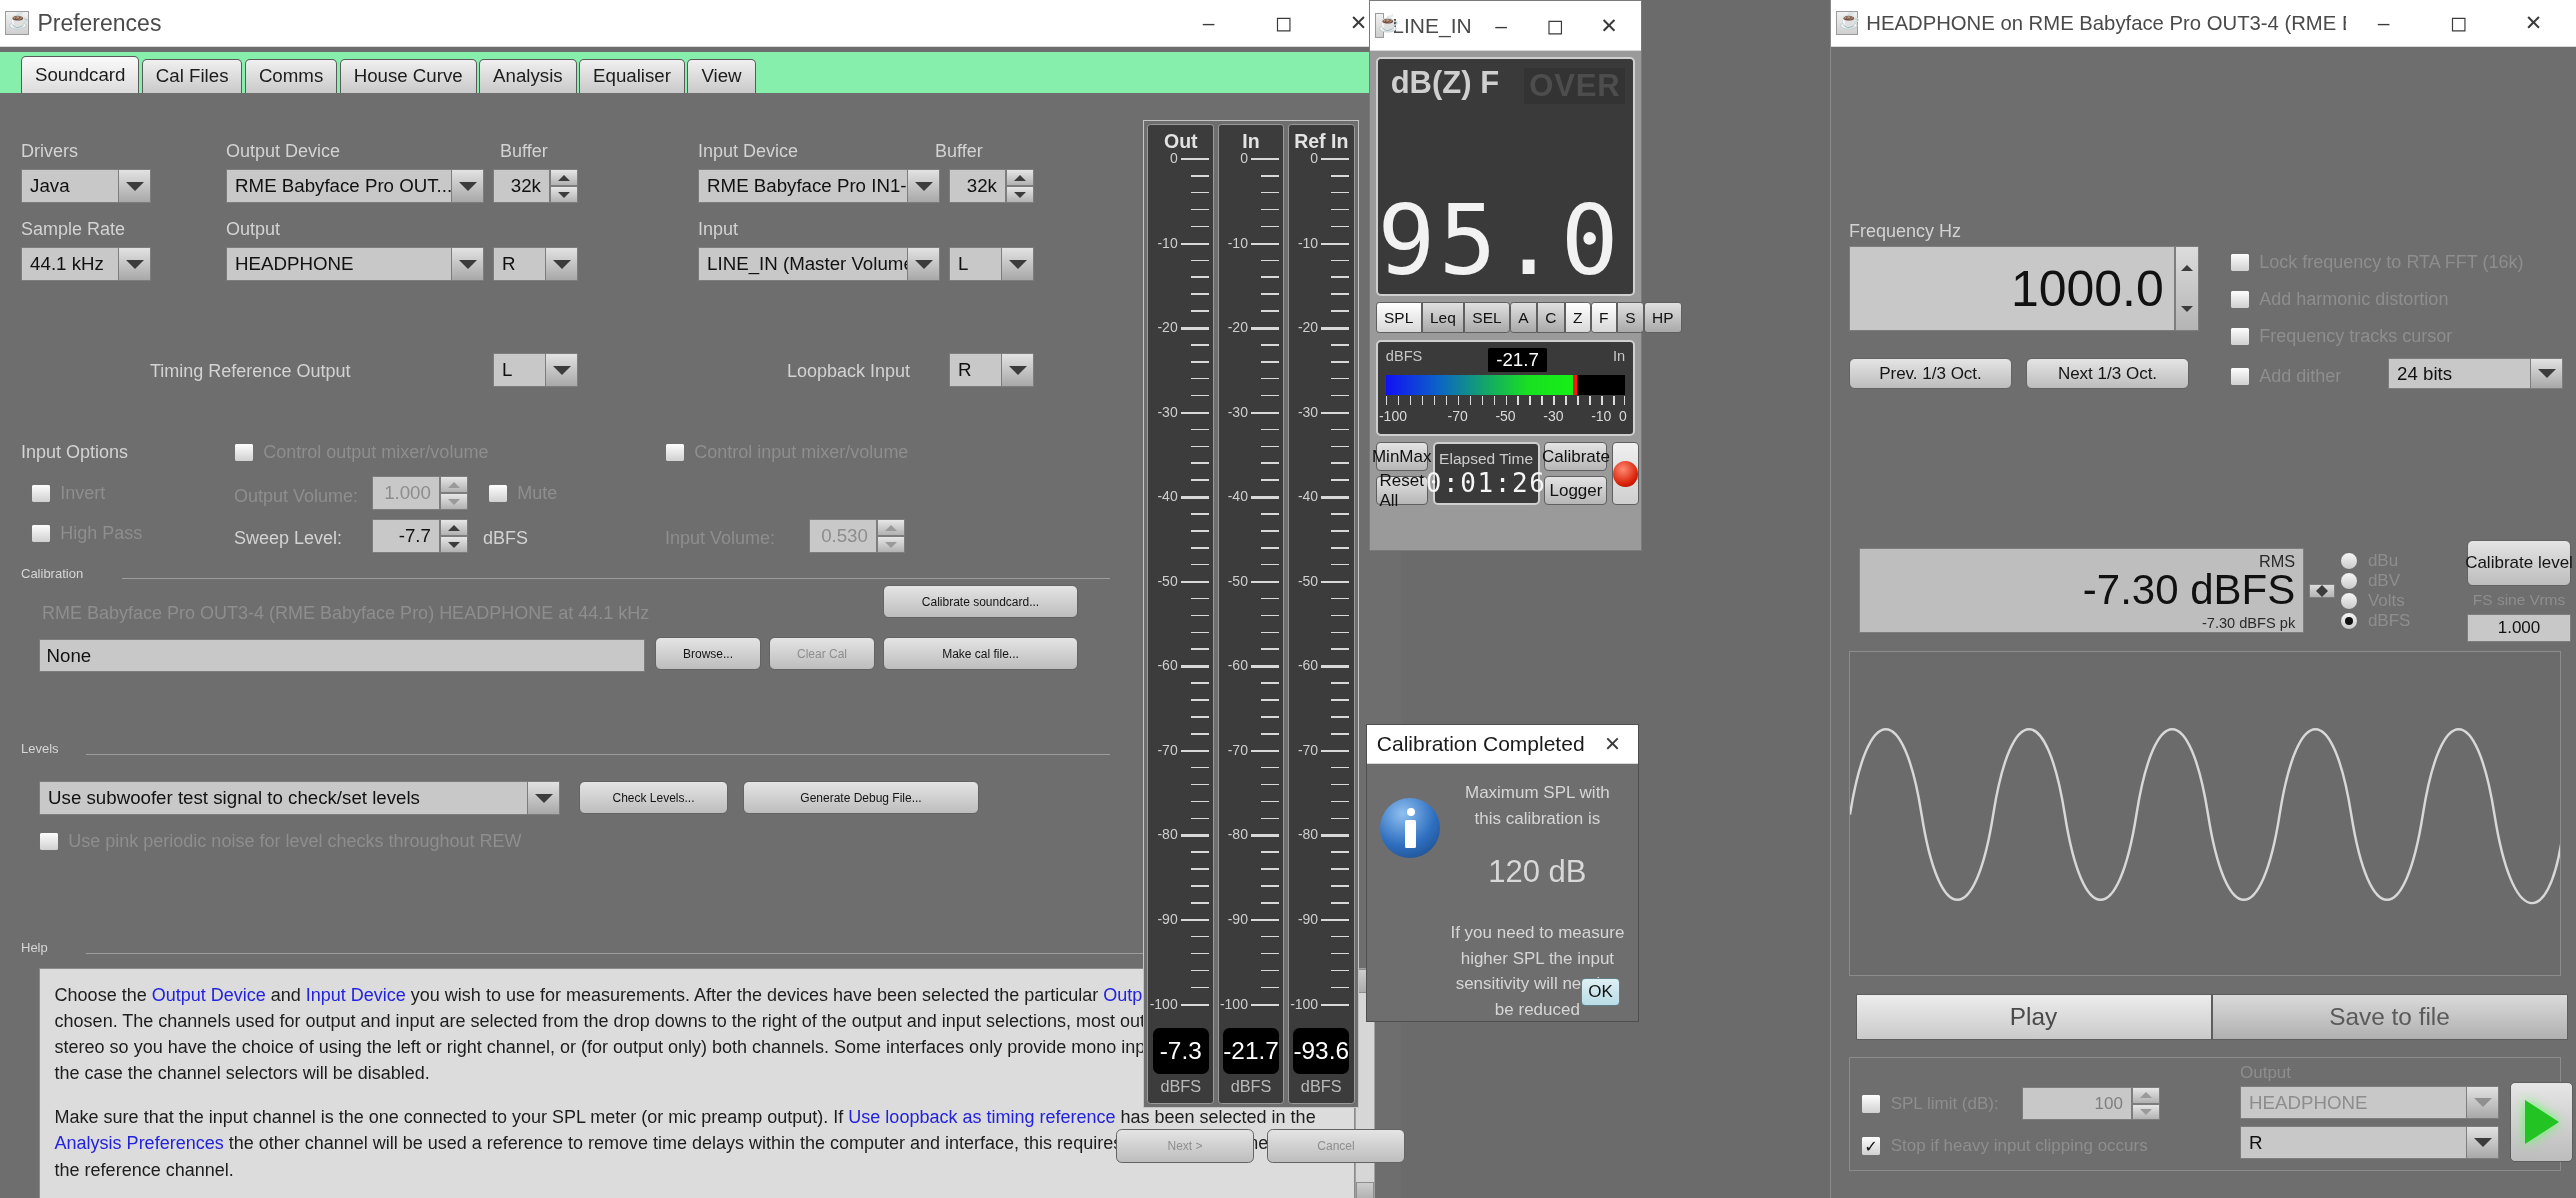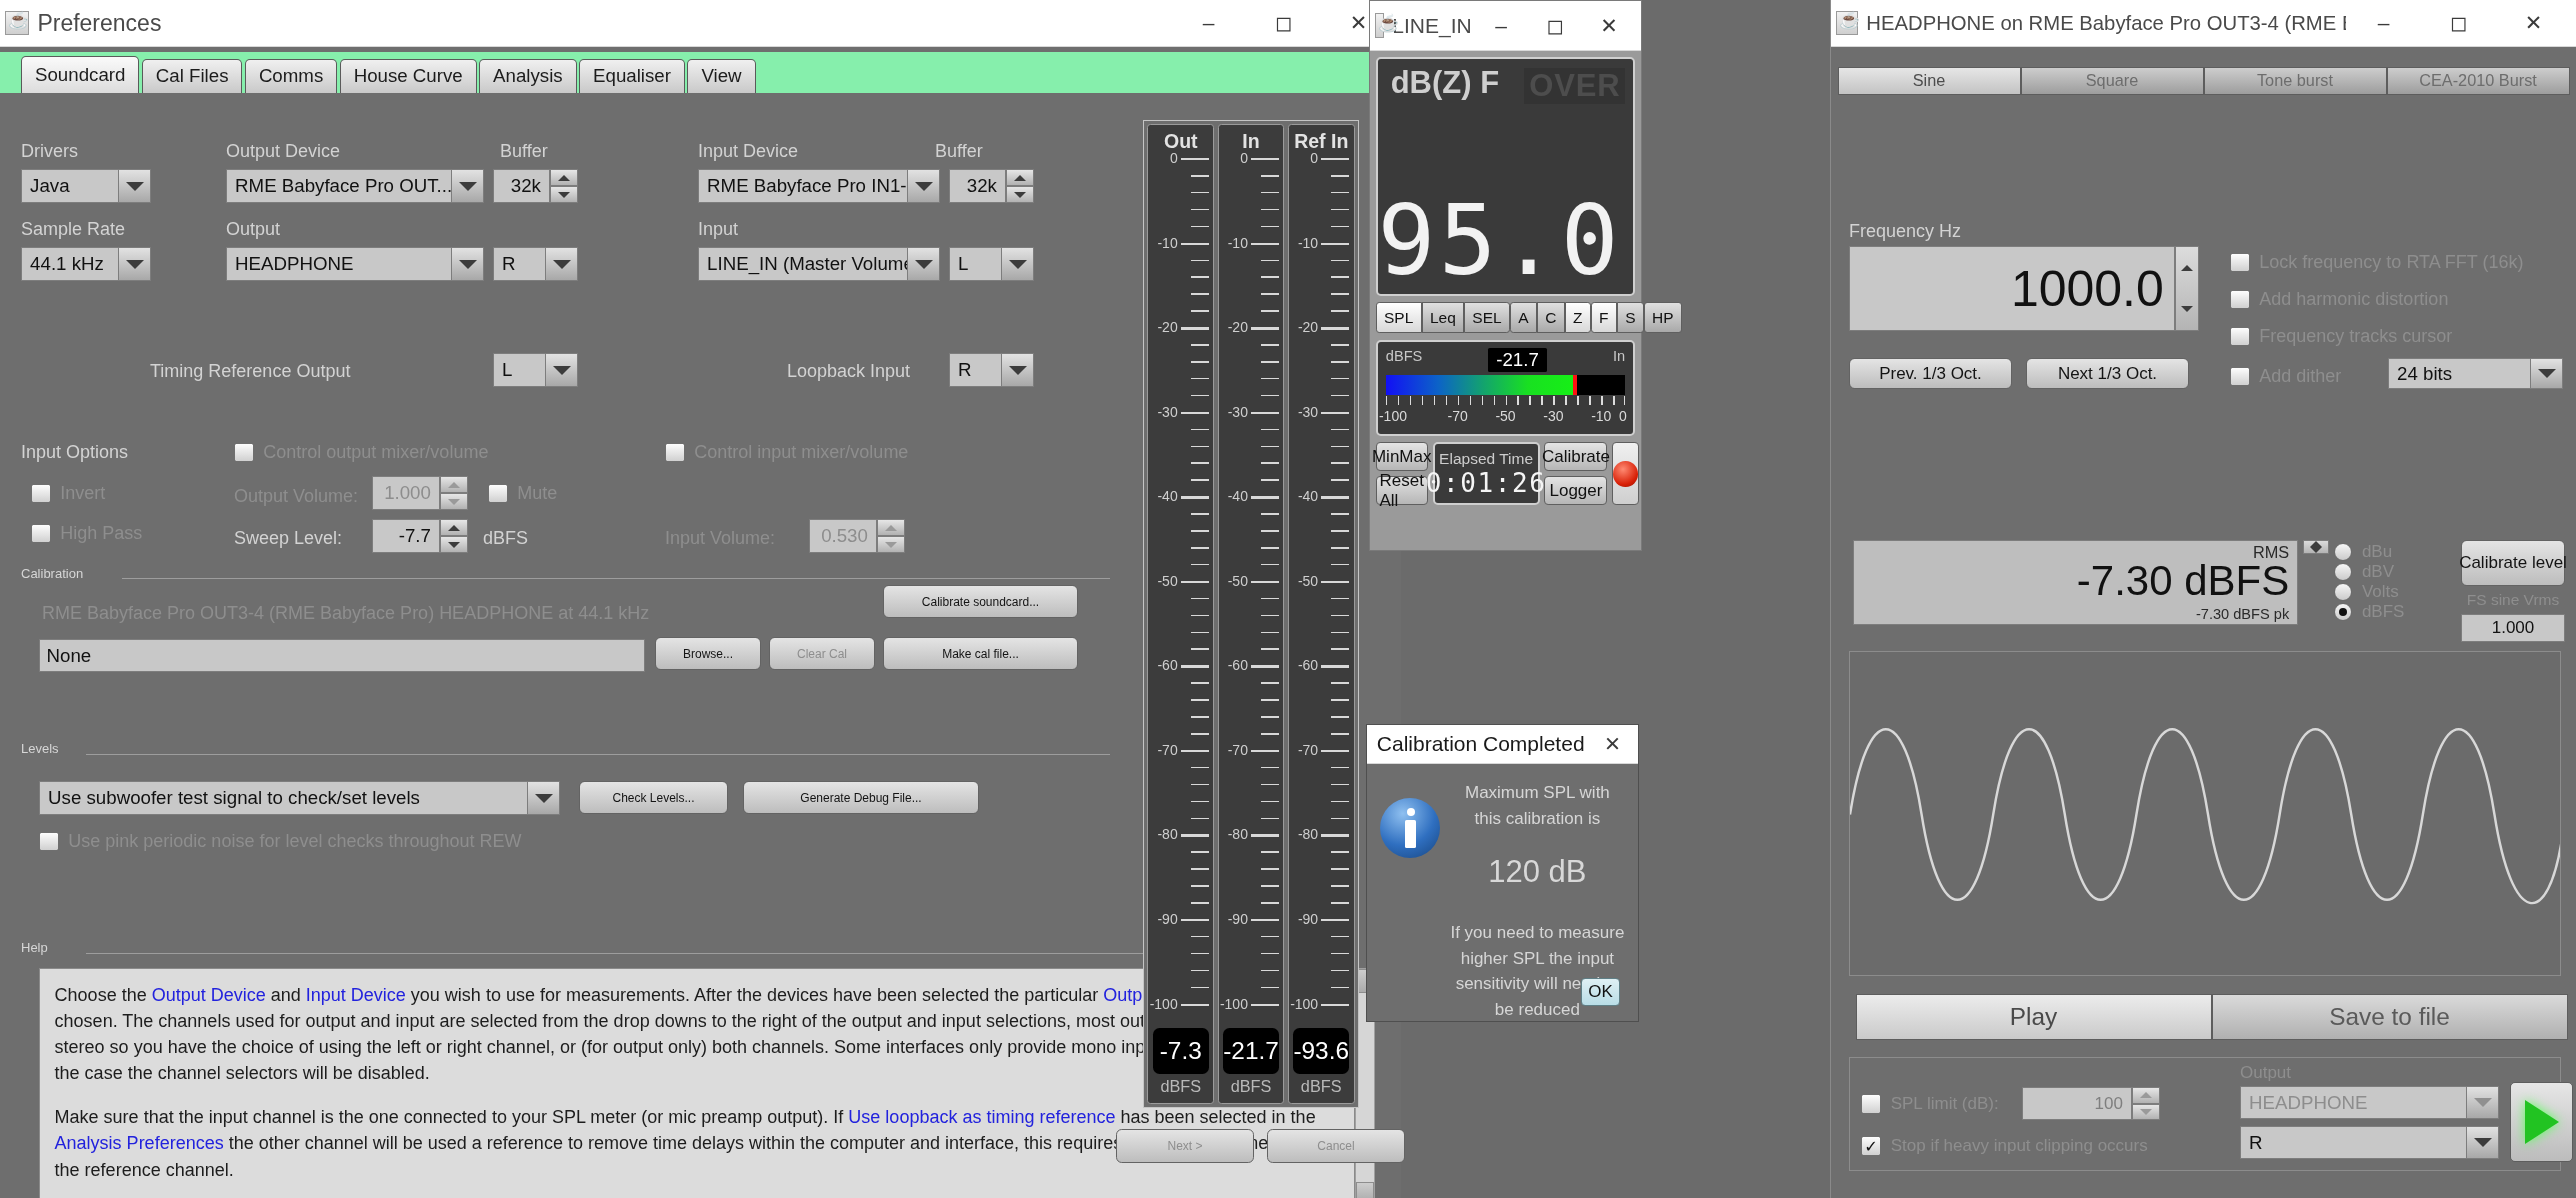--- a/index.html
+++ b/index.html
@@ -830,34 +830,20 @@
       <span class="javaicon"></span>
       <span class="title-text" style="font-size:20.3px">HEADPHONE on RME Babyface Pro OUT3-4 (RME Bab...</span>
       <div class="win-btns">
         <div class="win-btn">–</div>
         <div class="win-btn">◻</div>
         <div class="win-btn">✕</div>
       </div>
     </div>
 
 
-    <div class="gsub">
-      <div class="gsubtab active">
-          <span>Sine</span>
-        </div>
-      <div class="gsubtab">
-          <span>Square</span>
-        </div>
-      <div class="gsubtab">
-          <span>Tone burst</span>
-        </div>
-      <div class="gsubtab">
-          <span>CEA-2010 Burst</span>
-        </div>
-    </div>
 
     <div class="lbl" style="position:absolute;left:18px;top:221px;">Frequency Hz</div>
     <div style="position:absolute;left:18px;top:246px;width:350px;display:flex;">
       <div class="freqbox" style="flex:1">1000.0</div>
       <div class="vspin">
         <div>
             <i class="tri-up"></i>
           </div>
         <div>
             <i class="tri-dn"></i>
@@ -887,21 +873,21 @@
       <span class="cb"></span>
       <span class="lbl dim">Add dither</span>
     </div>
     <div class="combo" style="position:absolute;left:557px;top:358px;width:175px;height:31px;">
       <div class="txt">24 bits</div>
       <div class="arrow">
           <i class="caret"></i>
         </div>
     </div>
 
-    <div style="position:absolute;left:22px;top:540px;width:712px;display:flex;align-items:flex-start;gap:4.9px;">
+    <div style="position:absolute;left:28px;top:540px;width:712px;display:flex;align-items:center;gap:4.9px;">
       <div class="lvlbox" style="flex:1;position:relative;">
         <div class="lvl-rms">RMS</div>
         <div class="lvl-main">-7.30 dBFS</div>
         <div class="lvl-pk">-7.30 dBFS pk</div>
       </div>
       <div class="vspin" style="width:26px;">
         <div>
             <i class="tri-up"></i>
           </div>
         <div>

